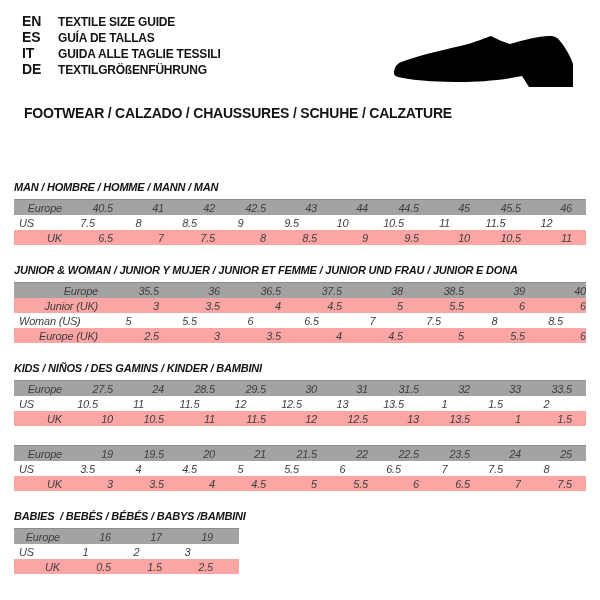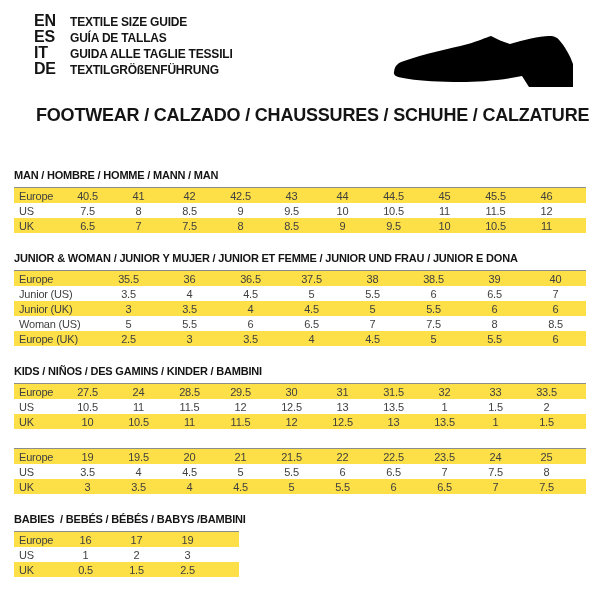--- a/index.html
+++ b/index.html
@@ -4,34 +4,34 @@
 <style>
   html,body{margin:0;padding:0;}
   body{
     width:600px;height:600px;background:#ffffff;position:relative;overflow:hidden;
     font-family:"Liberation Sans",sans-serif;color:#3f3f3f;
   }
   .page{position:absolute;inset:0;}
   
   .lang-block{position:absolute;top:13px;left:22px;}
   .lang-row{height:16px;line-height:16px;}
-  .lang-code{display:inline-block;width:36px;font-weight:bold;font-size:16px;color:#141414;letter-spacing:-0.2px;margin-left:12px;}
+  .lang-code{display:inline-block;width:36px;font-weight:bold;font-size:14px;color:#141414;letter-spacing:-0.2px;}
   .lang-text{font-weight:bold;font-size:12px;color:#141414;letter-spacing:-0.2px;}
-  .category-line{position:absolute;top:105px;left:36px;font-weight:bold;font-size:18px;color:#141414;letter-spacing:-0.2px;}
+  .category-line{position:absolute;top:105px;left:24px;font-weight:bold;font-size:14px;color:#141414;letter-spacing:-0.2px;}
   
   .shoe{position:absolute;left:392px;top:26px;width:186px;height:72px;}
   
   .tables{position:absolute;top:169px;left:14px;width:572px;}
-  .size-section{margin:0 0 19px 0;}
+  .size-section{margin:12px 0 19px 0;font-style:italic;}
   .table-title{font-weight:bold;font-size:11px;line-height:13px;height:13px;color:#141414;letter-spacing:-0.2px;margin-bottom:5px;white-space:pre;}
   table{border-collapse:collapse;table-layout:fixed;border-spacing:0;}
   td{height:15px;padding:0;font-size:11px;letter-spacing:-0.2px;color:#3f3f3f;overflow:hidden;white-space:nowrap;}
   tr.row-header{border-top:1px solid #8c8c8c;}
-  tr.row-header td{background:#fde047;}
-  tr.row-alt td{background:#fde047;}
+  tr.row-header td{background:#a3a3a3;text-align:right;}
+  tr.row-alt td{background:#fca5a5;text-align:right;}
   td.label{text-align:left;padding-left:5px;}
   td.val{text-align:center;}
 </style>
 </head>
 <body>
 
 <div class="page">
 
   <div class="lang-block">
     <div class="lang-row">
@@ -148,31 +148,20 @@
               <td class="label">Europe</td>
               <td class="val">35.5</td>
               <td class="val">36</td>
               <td class="val">36.5</td>
               <td class="val">37.5</td>
               <td class="val">38</td>
               <td class="val">38.5</td>
               <td class="val">39</td>
               <td class="val">40</td>
             </tr>
-            <tr class="row-plain">
-              <td class="label">Junior (US)</td>
-              <td class="val">3.5</td>
-              <td class="val">4</td>
-              <td class="val">4.5</td>
-              <td class="val">5</td>
-              <td class="val">5.5</td>
-              <td class="val">6</td>
-              <td class="val">6.5</td>
-              <td class="val">7</td>
-            </tr>
             <tr class="row-alt">
               <td class="label">Junior (UK)</td>
               <td class="val">3</td>
               <td class="val">3.5</td>
               <td class="val">4</td>
               <td class="val">4.5</td>
               <td class="val">5</td>
               <td class="val">5.5</td>
               <td class="val">6</td>
               <td class="val">6</td>

